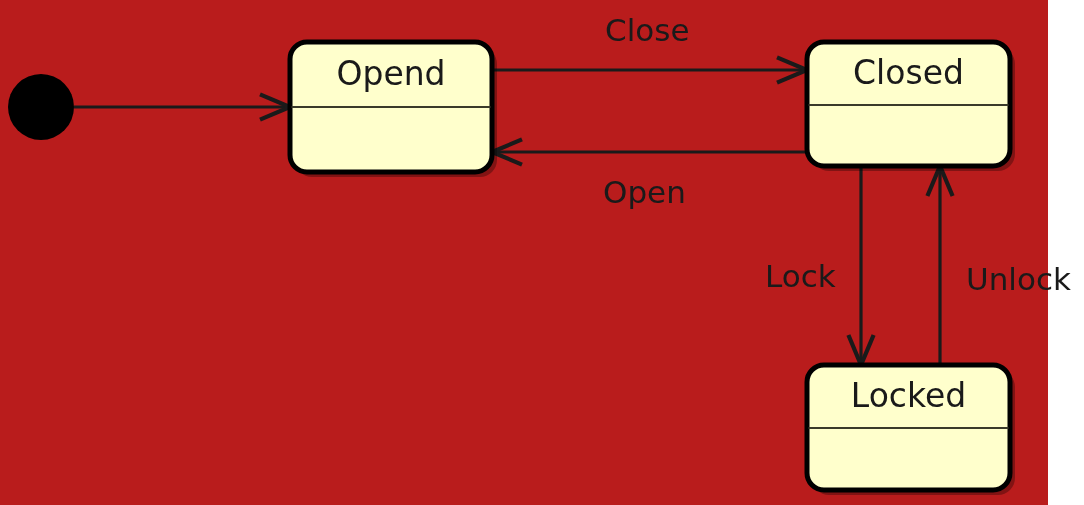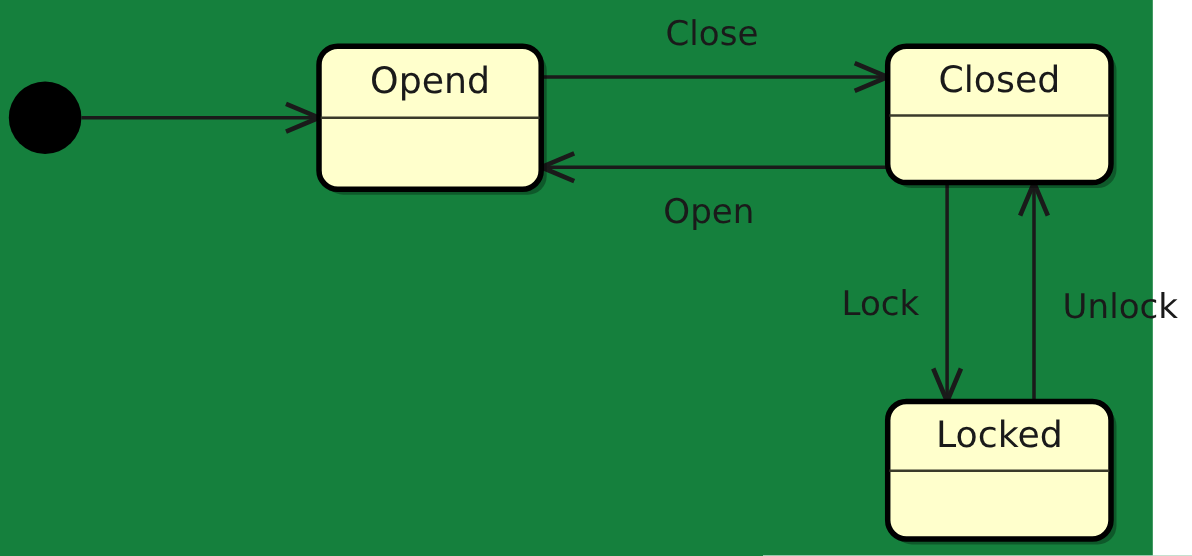--- a/index.html
+++ b/index.html
@@ -10,21 +10,21 @@
   body {
     width: 1084px;
     height: 505px;
     font-family: "DejaVu Sans", sans-serif;
     overflow: hidden;
   }
   #diagram-root {
     position: relative;
     width: 1048px;
     height: 505px;
-    background: #15803d;
+    background: #b91c1c;
   }
   #diagram-svg {
     position: absolute;
     left: 0;
     top: 0;
     width: 1084px;
     height: 505px;
   }
   .state-label {
     font-family: "DejaVu Sans", sans-serif;

